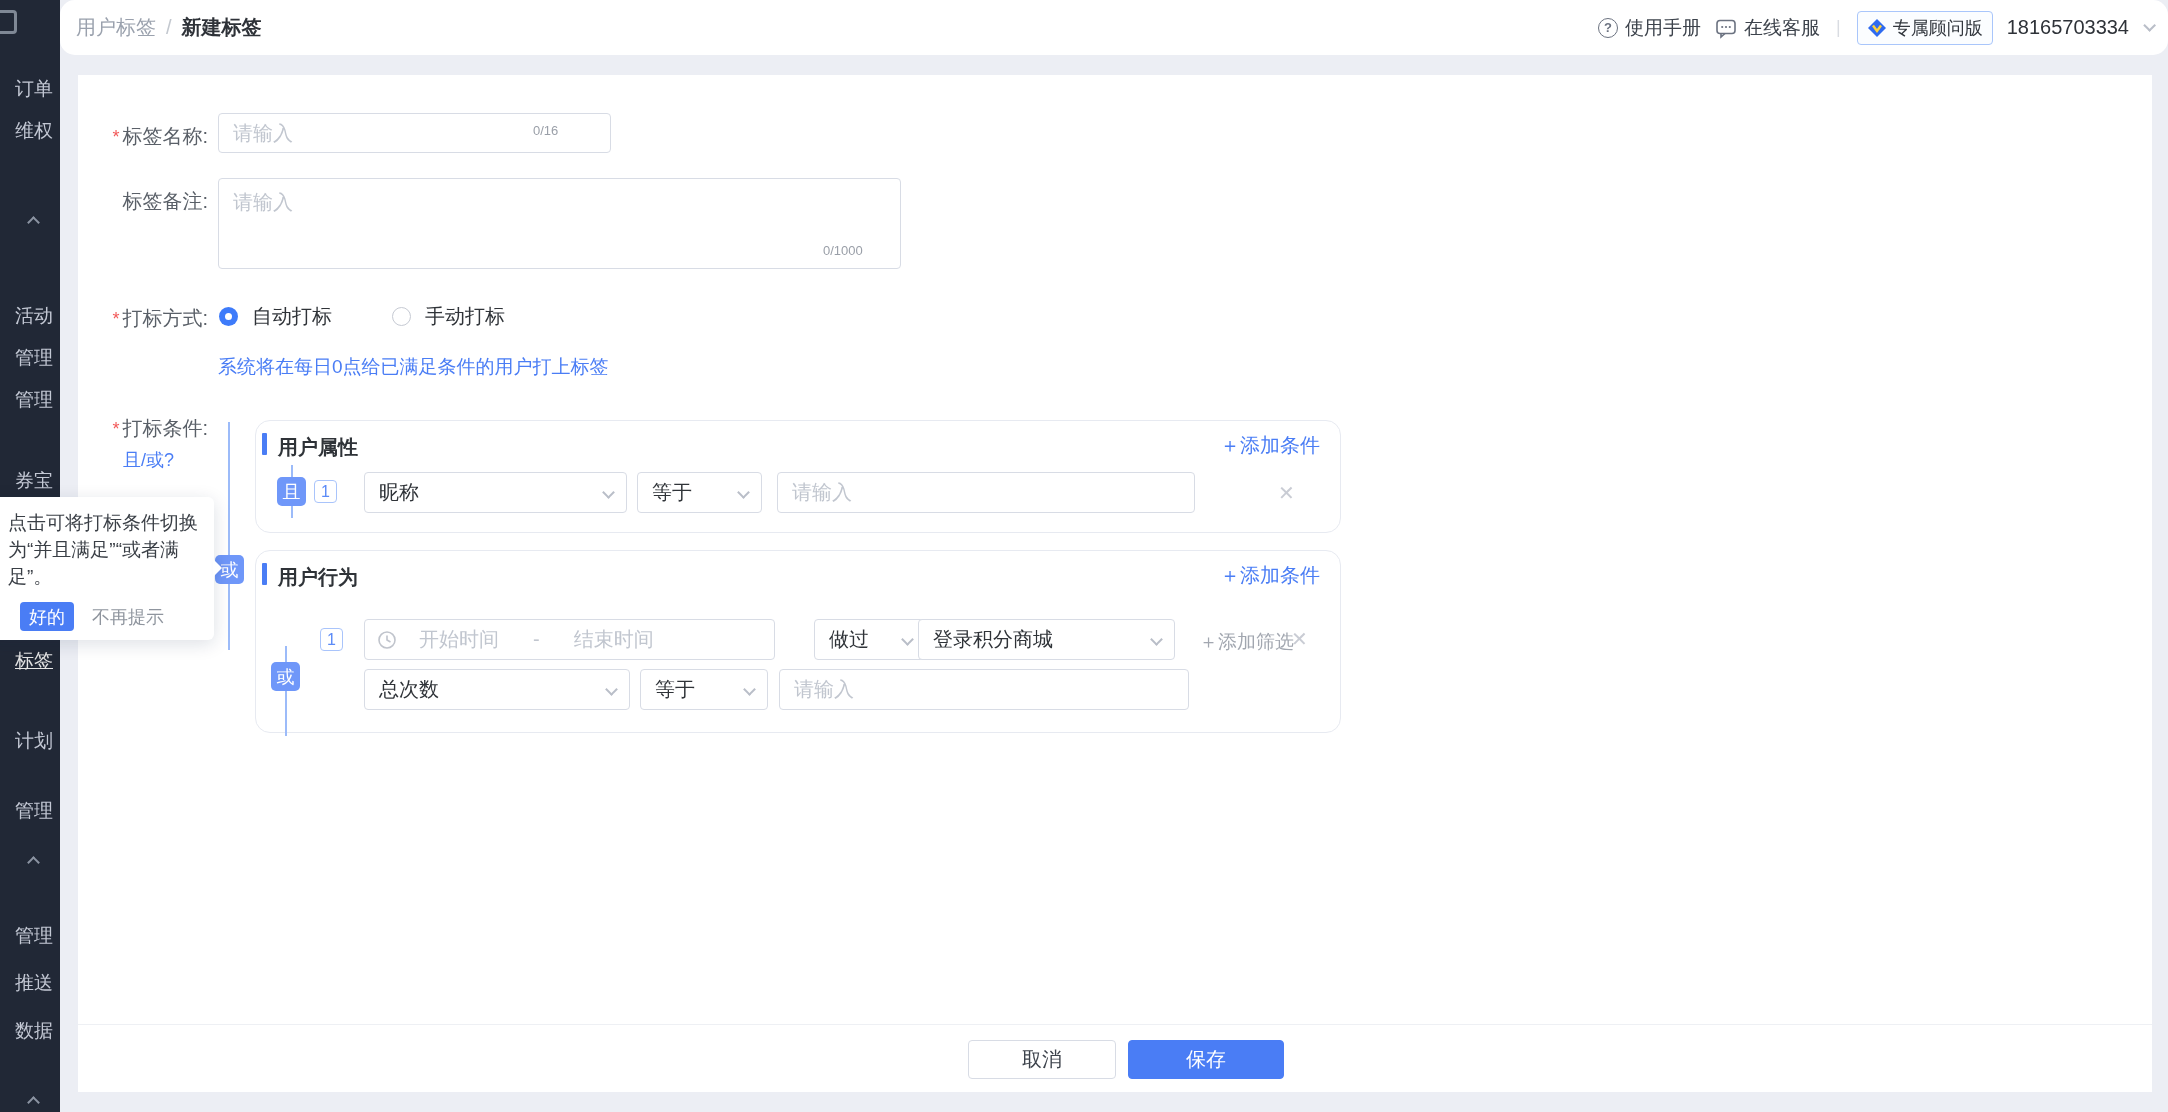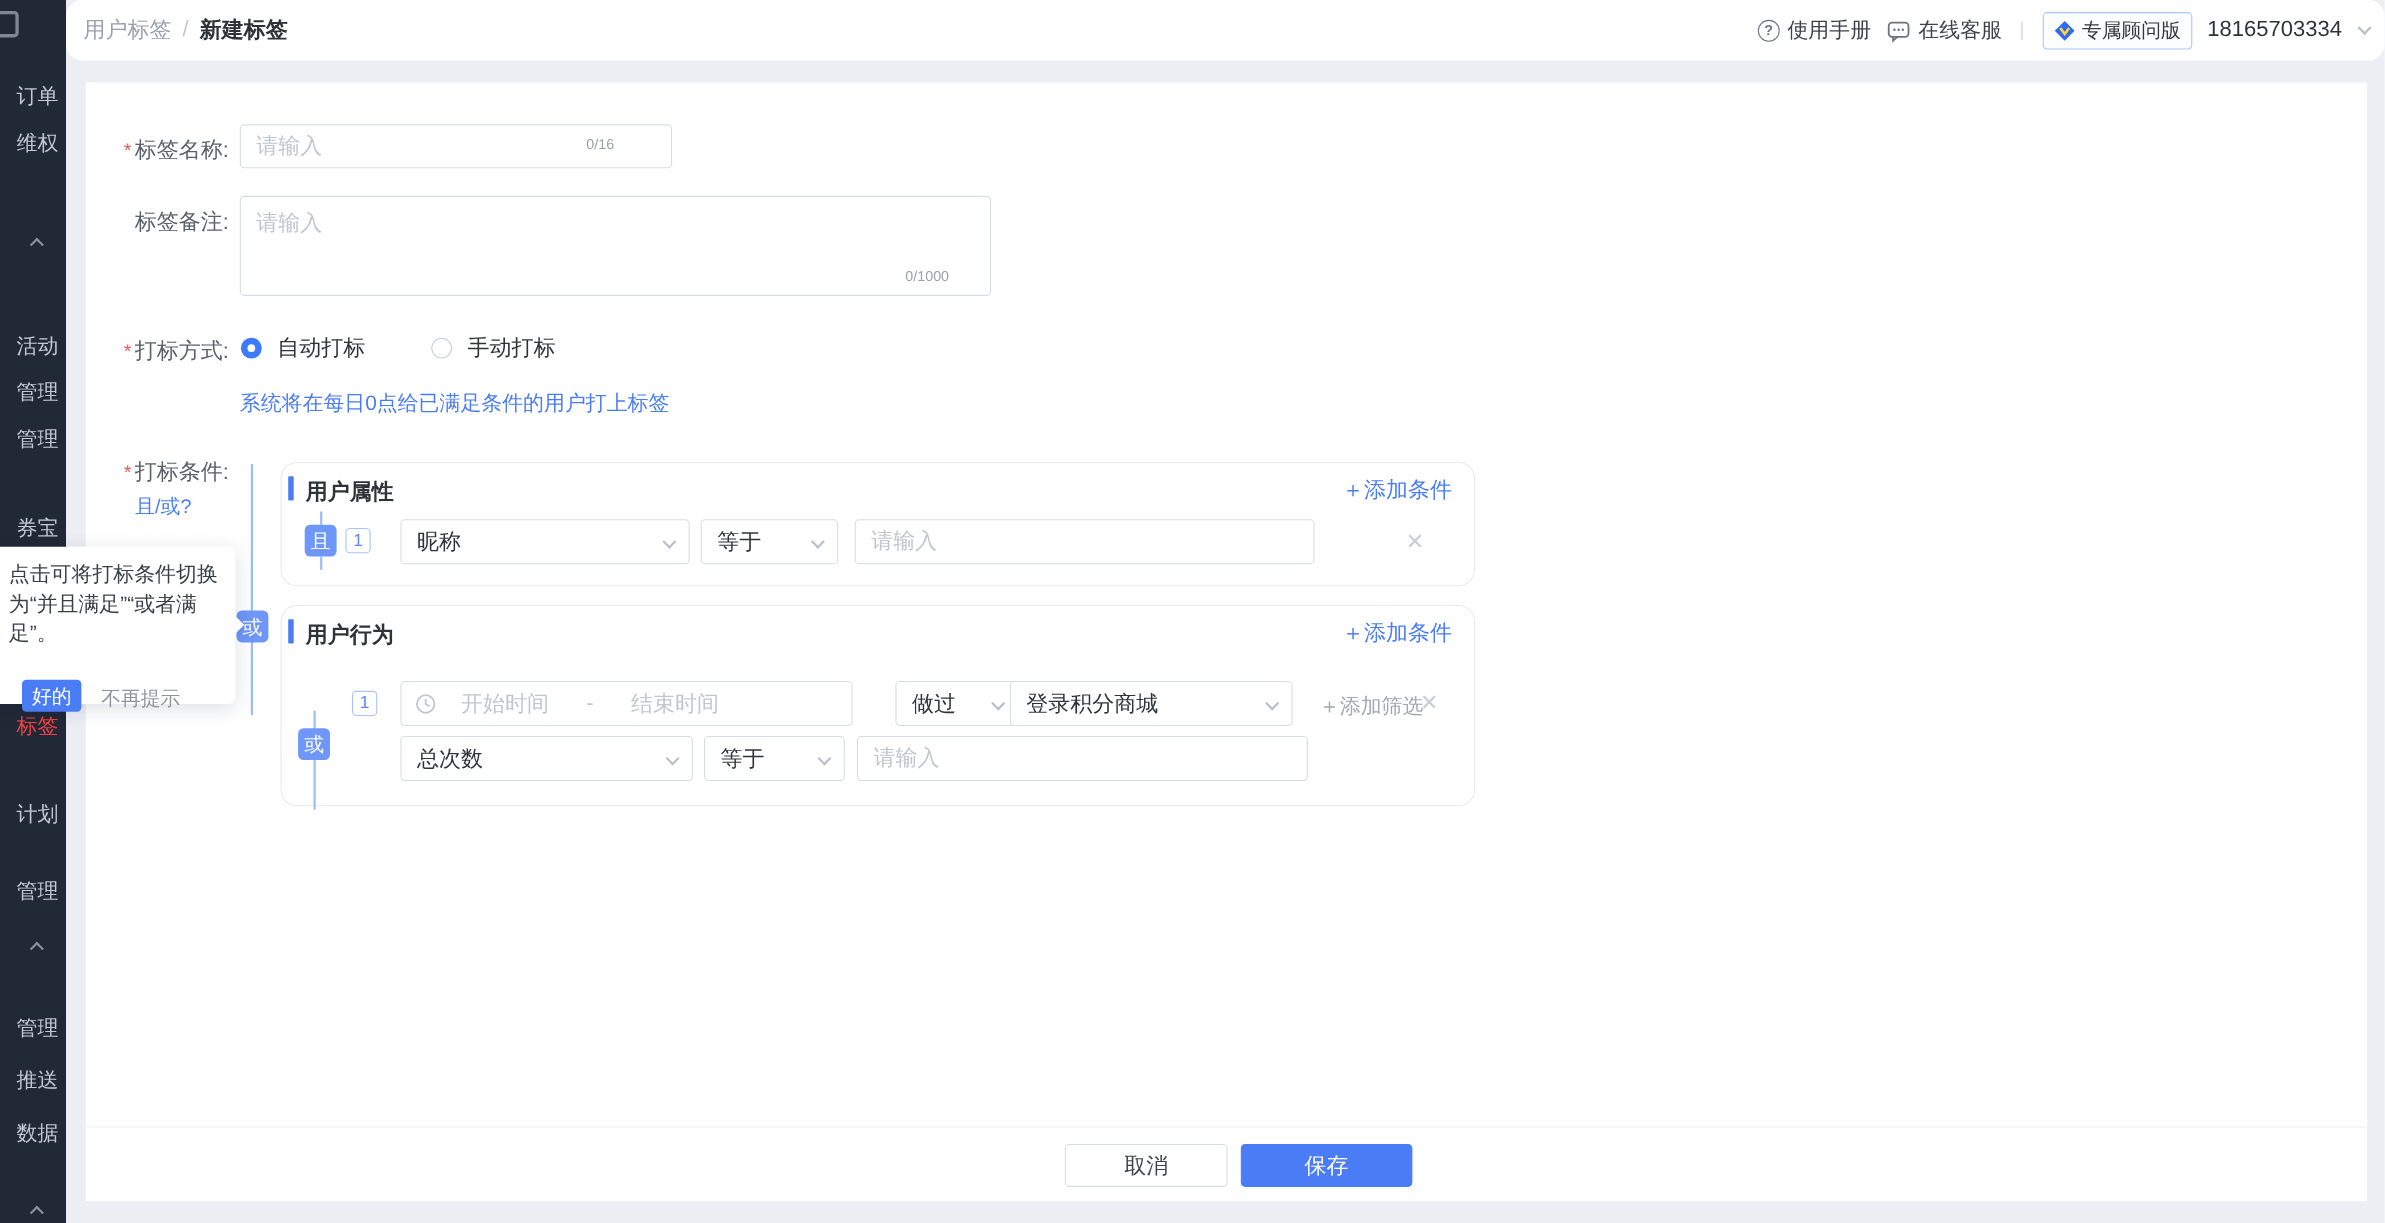--- a/index.html
+++ b/index.html
@@ -2,21 +2,21 @@
 <html><head>
 <meta charset="utf-8">
 <style>
   * { margin:0; padding:0; box-sizing:border-box; }
   body { font-family:"Liberation Sans", sans-serif; }
   .screen { position:relative; width:2168px; height:1112px; background:#eceef4; overflow:hidden; font-family:"Liberation Sans", sans-serif; }
 
   
   .sidebar { position:absolute; left:0; top:0; width:60px; height:1112px; background:#212836; z-index:5; }
   .side-item { position:absolute; right:7px; height:22px; line-height:22px; font-size:19px; color:#c3c8d4; white-space:nowrap; cursor:pointer; }
-  .side-item.selected { color:#ef4444; }
+  .side-item.selected { color:#e5e5e5;text-decoration:underline; }
   .side-chev { position:absolute; right:20px; width:11px; height:11px; }
   .side-chev i { display:block; width:9px; height:9px; border-left:2px solid #8b93a2; border-top:2px solid #8b93a2; transform:rotate(45deg); }
   .logo-frag { position:absolute; left:-7px; top:10px; width:24px; height:24px; border:3px solid #97a0ae; border-radius:4px; opacity:.8; }
 
   
   .topbar { position:absolute; left:60px; top:0; width:2108px; height:55px; background:#ffffff;border-radius:15px; }
   .crumbs { position:absolute; left:16px; top:0; height:55px; display:flex; align-items:center; gap:10px; font-size:20px; }
   .crumb-parent { color:#9aa1ad; cursor:pointer; }
   .crumb-sep { color:#c3c8cf; }
   .crumb-current { color:#2e3238; font-weight:bold; }
@@ -72,21 +72,21 @@
   
   .footer-line { position:absolute; left:0; top:949px; width:2074px; height:1px; background:#eef0f4; box-shadow:0 -6px 10px -4px rgba(31,50,80,0.05); }
   .btn { position:absolute; top:965px; height:39px; border-radius:4px; font-size:20px; display:flex; align-items:center; justify-content:center; cursor:pointer; font-family:"Liberation Sans", sans-serif; }
   .btn-cancel { left:890px; width:148px; background:#fff; border:1px solid #d8dce5; color:#3d434c; }
   .btn-save { left:1050px; width:156px; background:#4a7df5; border:1px solid #4a7df5; color:#fff; }
 
   
   .tooltip { position:absolute; left:-14px; top:497px; width:228px; height:143px; background:#fff; border-radius:6px; box-shadow:0 4px 18px rgba(16,34,70,0.14); z-index:30; padding:12px 10px 0 22px; }
   .tooltip .arrow { position:absolute; right:-8px; top:62px; width:0; height:0; border-top:9px solid transparent; border-bottom:9px solid transparent; border-left:9px solid #fff; filter:drop-shadow(2px 0 2px rgba(16,34,70,0.06)); }
   .tt-line { font-size:19px; color:#3a3f46; line-height:27px; white-space:nowrap; }
-  .tt-actions { display:flex; align-items:flex-end; gap:18px; margin-top:28px;padding-left:12px; }
+  .tt-actions { display:flex; align-items:center; gap:18px; margin-top:12px;padding-left:12px; }
   .tt-ok { width:54px; height:29px; background:#4a7df5; color:#fff; border-radius:4px; font-size:18px; display:flex; align-items:center; justify-content:center; cursor:pointer; }
   .tt-dismiss { font-size:18px; color:#8f959e; cursor:pointer; }
 </style>
 </head>
 <body>
 
 <div class="screen">
 
   <div class="sidebar">
     <div class="logo-frag"></div>

